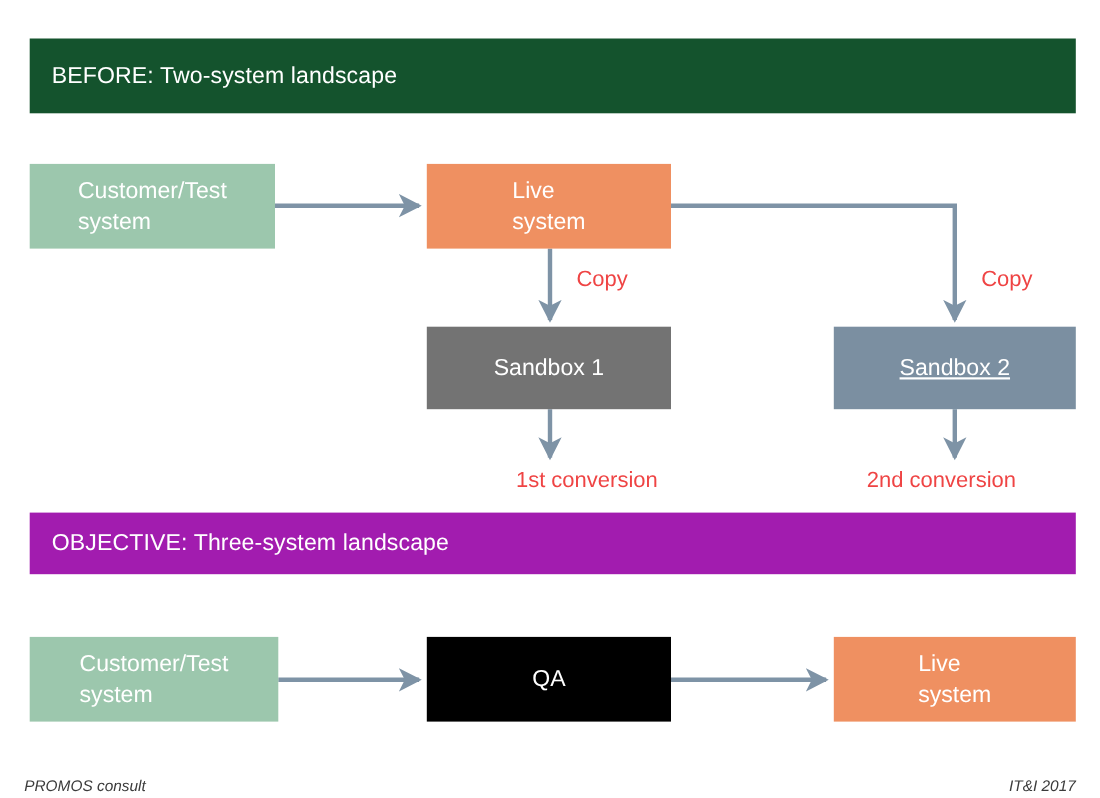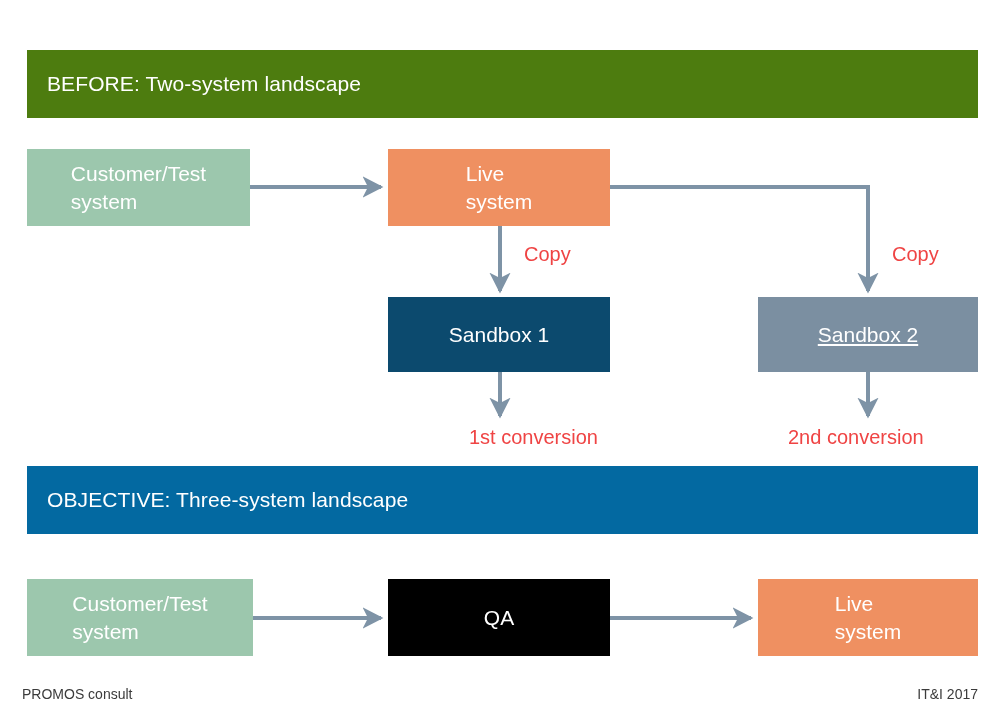--- a/index.html
+++ b/index.html
@@ -47,23 +47,25 @@
     white-space: pre-line;
   }
   .edge-label {
     position: absolute;
     color: #ef4444;
     font-size: 20px;
     white-space: nowrap;
   }
   .footer-text {
     position: absolute;
+    font-style: italic;
     font-size: 14px;
     color: #3b3b3b;
     white-space: nowrap;
+    margin-top: 20px;
   }
 </style>
 </head>
 <body>
 
 <div id="canvas">
 
   <svg class="svg-layer" viewBox="0 0 1000 725">
     <defs>
       <marker id="arrowhead" markerWidth="6" markerHeight="6" refX="4.6" refY="3" orient="auto" markerUnits="strokeWidth">
@@ -79,41 +81,41 @@
 
     <line x1="500" y1="372" x2="500" y2="416" stroke="#7e93a6" stroke-width="4" marker-end="url(#arrowhead)"></line>
 
     <line x1="868" y1="372" x2="868" y2="416" stroke="#7e93a6" stroke-width="4" marker-end="url(#arrowhead)"></line>
 
     <line x1="253" y1="618" x2="381" y2="618" stroke="#7e93a6" stroke-width="4" marker-end="url(#arrowhead)"></line>
 
     <line x1="610" y1="618" x2="751" y2="618" stroke="#7e93a6" stroke-width="4" marker-end="url(#arrowhead)"></line>
   </svg>
 
-  <div class="band" style="left:27px; top:50px; width:951px; height:68px; background:#4d7c0f;">BEFORE: Two-system landscape</div>
+  <div class="band" style="left:27px; top:35px; width:951px; height:68px; background:#14532d;">BEFORE: Two-system landscape</div>
 
   <div class="node" style="left:27px; top:149px; width:223px; height:77px; background:#9cc7ad;">Customer/Test
 system</div>
 
   <div class="node" style="left:388px; top:149px; width:222px; height:77px; background:#ef9061;">Live
 system</div>
 
   <div class="edge-label" style="left:524px; top:243px;">Copy</div>
 
   <div class="edge-label" style="left:892px; top:243px;">Copy</div>
 
-  <div class="node" style="left:388px; top:297px; width:222px; height:75px; background:#0c4a6e;">Sandbox 1</div>
+  <div class="node" style="left:388px; top:297px; width:222px; height:75px; background:#737373;">Sandbox 1</div>
 
   <div class="node" style="left:758px; top:297px; width:220px; height:75px; background:#7b8fa1;text-decoration:underline;">Sandbox 2</div>
 
   <div class="edge-label" style="left:425px; top:426px;margin-left:44px;">1st conversion</div>
 
   <div class="edge-label" style="left:788px; top:426px;">2nd conversion</div>
 
-  <div class="band" style="left:27px; top:466px; width:951px; height:68px; background:#0369a1;">OBJECTIVE: Three-system landscape</div>
+  <div class="band" style="left:27px; top:466px; width:951px; height:56px; background:#a21caf;">OBJECTIVE: Three-system landscape</div>
 
   <div class="node" style="left:27px; top:579px; width:226px; height:77px; background:#9cc7ad;">Customer/Test
 system</div>
 
   <div class="node" style="left:388px; top:579px; width:222px; height:77px; background:#000000;">QA</div>
 
   <div class="node" style="left:758px; top:579px; width:220px; height:77px; background:#ef9061;">Live
 system</div>
 
   <div class="footer-text" style="left:22px; top:686px;">PROMOS consult</div>

